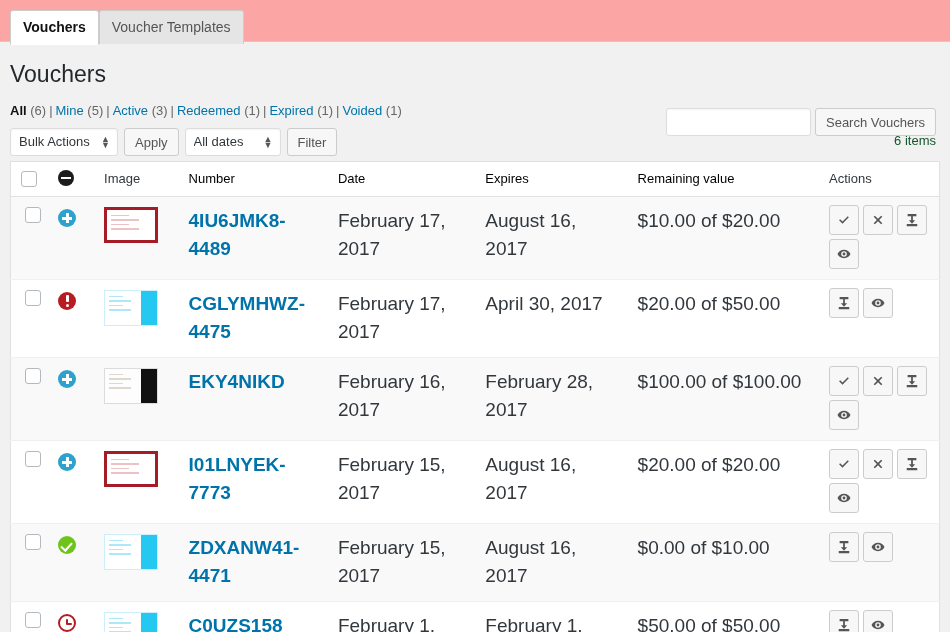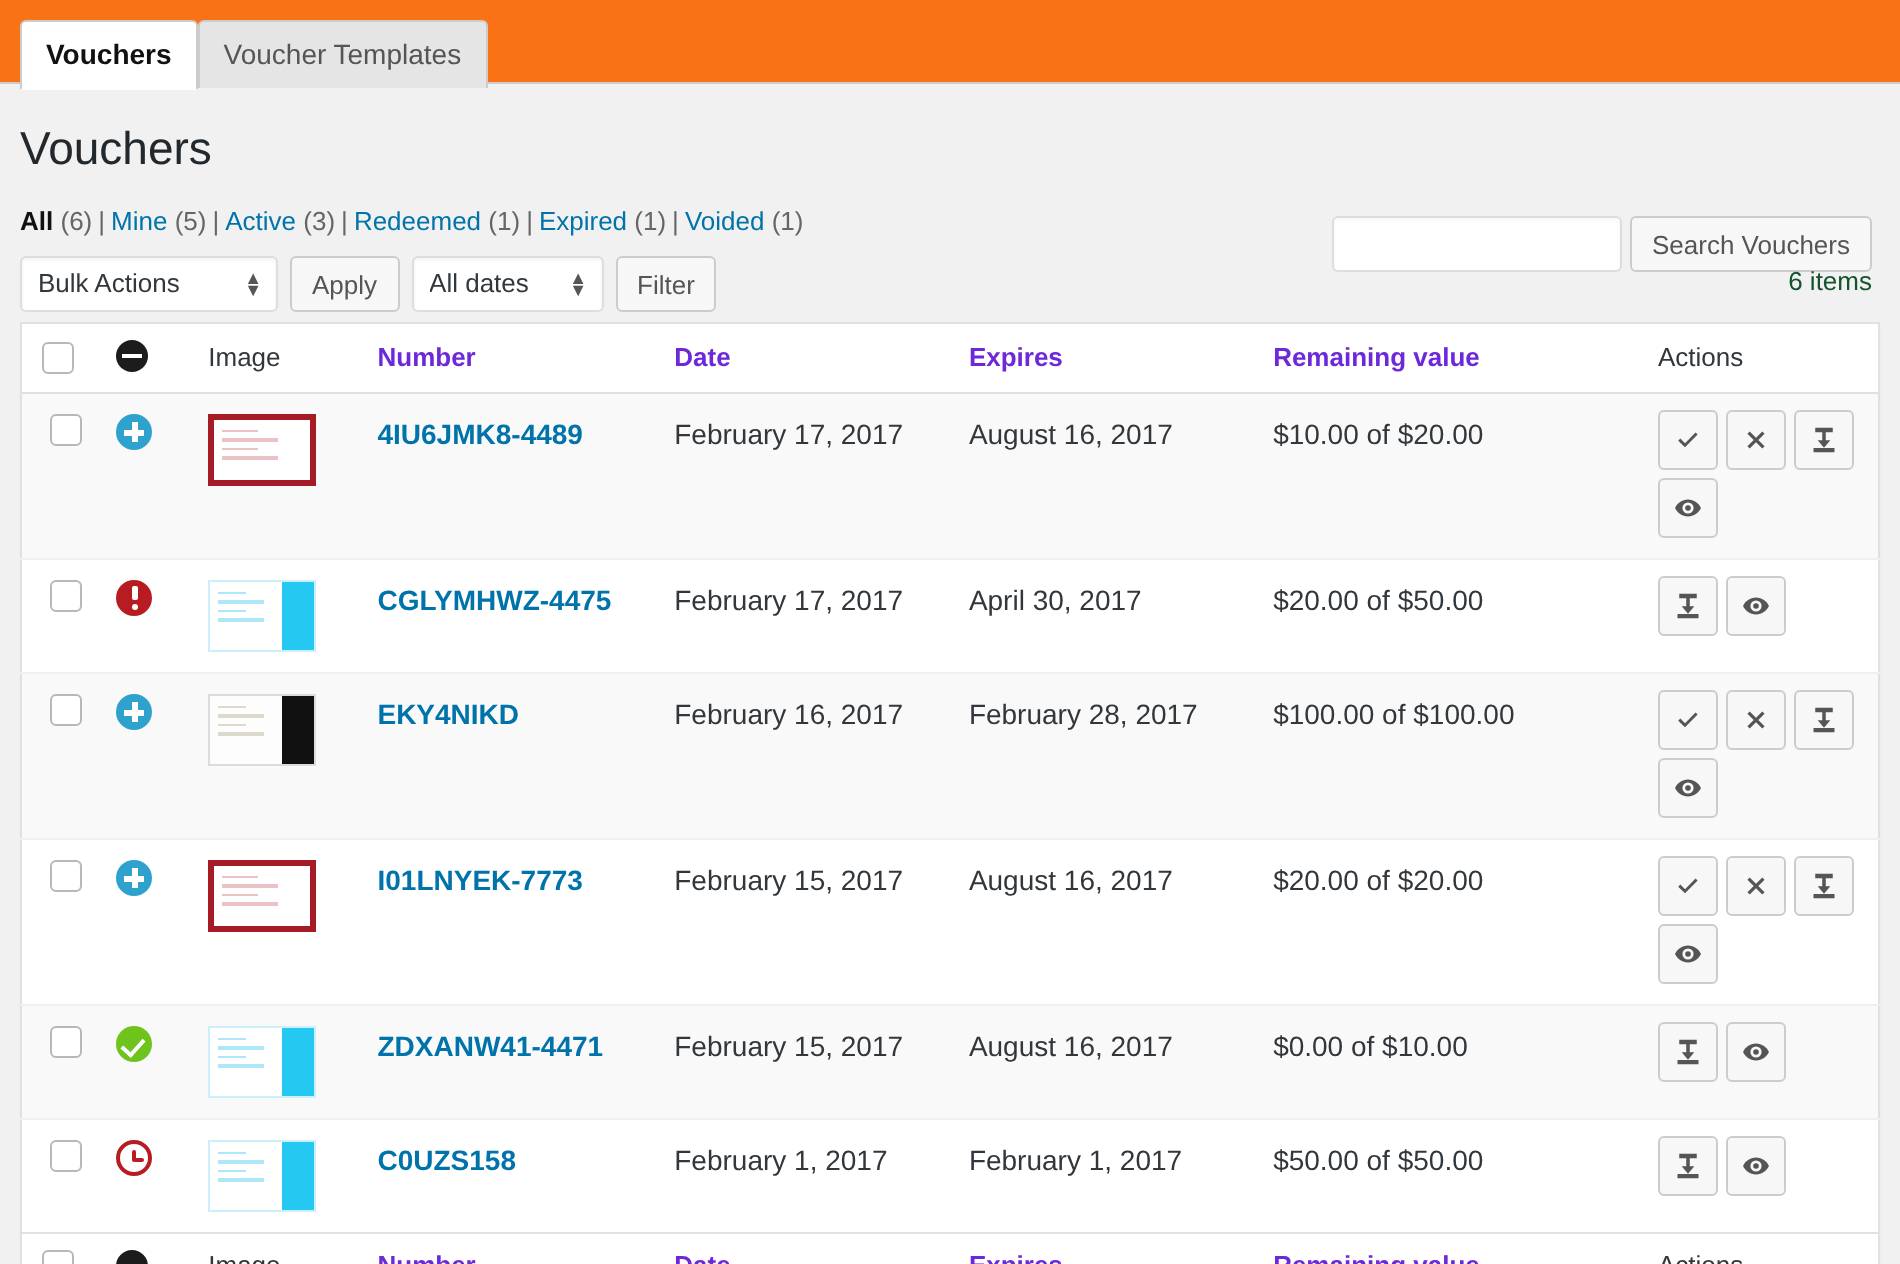--- a/index.html
+++ b/index.html
@@ -12,21 +12,21 @@
     color: #32373c;
     overflow: hidden;
   }
 
   
   .tab-bar {
     position: relative;
     height: 42px;
     padding-left: 10px;
     border-bottom: 1px solid #ccc;
-    background: #f97316;
+    background: #fca5a5;
   }
   .tab {
     display: inline-block;
     padding: 8px 12px 9px 12px;
     margin: 9px 0 0 0;
     font-size: 14px;
     line-height: 16px;
     border: 1px solid #ccc;
     border-bottom: none;
     background: #e5e5e5;
@@ -192,35 +192,35 @@
     font-weight: 400;
     font-size: 13px;
     color: #32373c;
     padding: 8px 10px;
     line-height: 1.3;
     vertical-align: middle;
     white-space: nowrap;
   }
   table.wp-list-table thead th { border-bottom: 1px solid #e1e1e1; }
   table.wp-list-table tfoot th { border-top: 1px solid #e1e1e1; }
-  th.col-sortable a { color: #6d28d9; text-decoration: none; cursor: pointer; font-weight: bold; }
+  th.col-sortable a { color: #000000; text-decoration: none; cursor: pointer; }
 
   col.c-cb   { width: 38px; }
   col.c-stat { width: 46px; }
   col.c-img  { width: 85px; }
   col.c-num  { width: 150px; }
   col.c-date { width: 150px; }
   col.c-exp  { width: 155px; }
   col.c-val  { width: 195px; }
   col.c-act  { width: auto; }
 
   tbody td {
     padding: 10px;
     vertical-align: top;
-    font-size: 14px;
+    font-size: 19px;
     color: #32373c;
     line-height: 1.5;
     border-top: 1px solid #f0f0f0;
   }
   tbody tr.alt td { background: #f9f9f9; }
   tbody tr td { background: #fff; }
   tbody tr.alt td { background: #f9f9f9; }
 
   td.cb, th.cb { padding-left: 14px; padding-right: 0; width: 38px; }
   .wp-cb {
@@ -377,21 +377,21 @@
     <li style="display:inline"><a class="current">All</a> <span class="count">(6)</span><span class="sep">|</span></li><li style="display:inline"><a>Mine</a> <span class="count">(5)</span><span class="sep">|</span></li><li style="display:inline"><a>Active</a> <span class="count">(3)</span><span class="sep">|</span></li><li style="display:inline"><a>Redeemed</a> <span class="count">(1)</span><span class="sep">|</span></li><li style="display:inline"><a>Expired</a> <span class="count">(1)</span><span class="sep">|</span></li><li style="display:inline"><a>Voided</a> <span class="count">(1)</span></li>
   </ul>
 
   <div class="search-box">
     <input class="search-input" type="text" placeholder="" style="">
     <button class="search-submit">Search Vouchers</button>
   </div>
 
   <div class="tablenav top">
     <span class="select-wrap">
-      <select class="wp-select" style="width:129px">
+      <select class="wp-select" style="width:108px">
         <option>Bulk Actions</option>
       </select>
       <span class="sel-arrow">
           <span>▲</span>
           <span>▼</span>
         </span>
     </span>
     <button class="button-sec">Apply</button>
 
     <span class="select-wrap">

